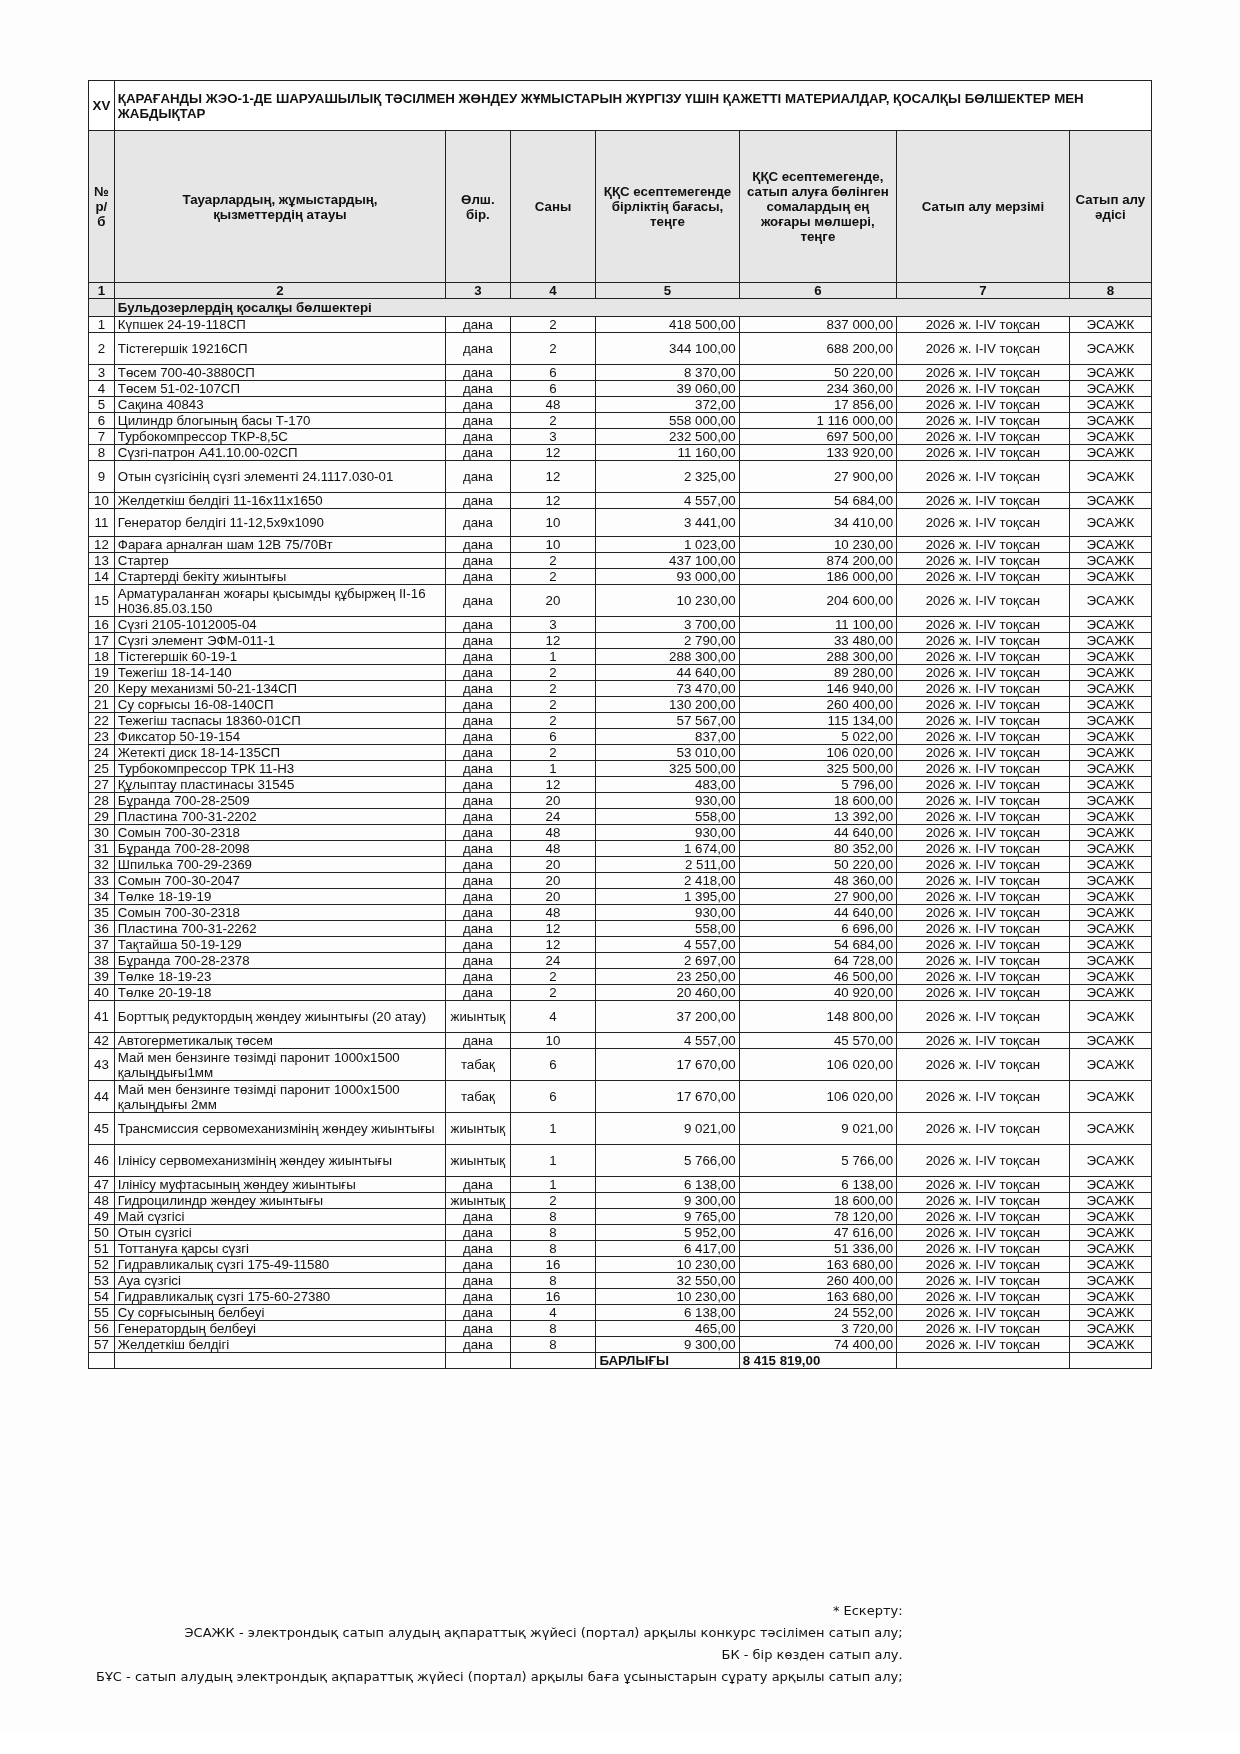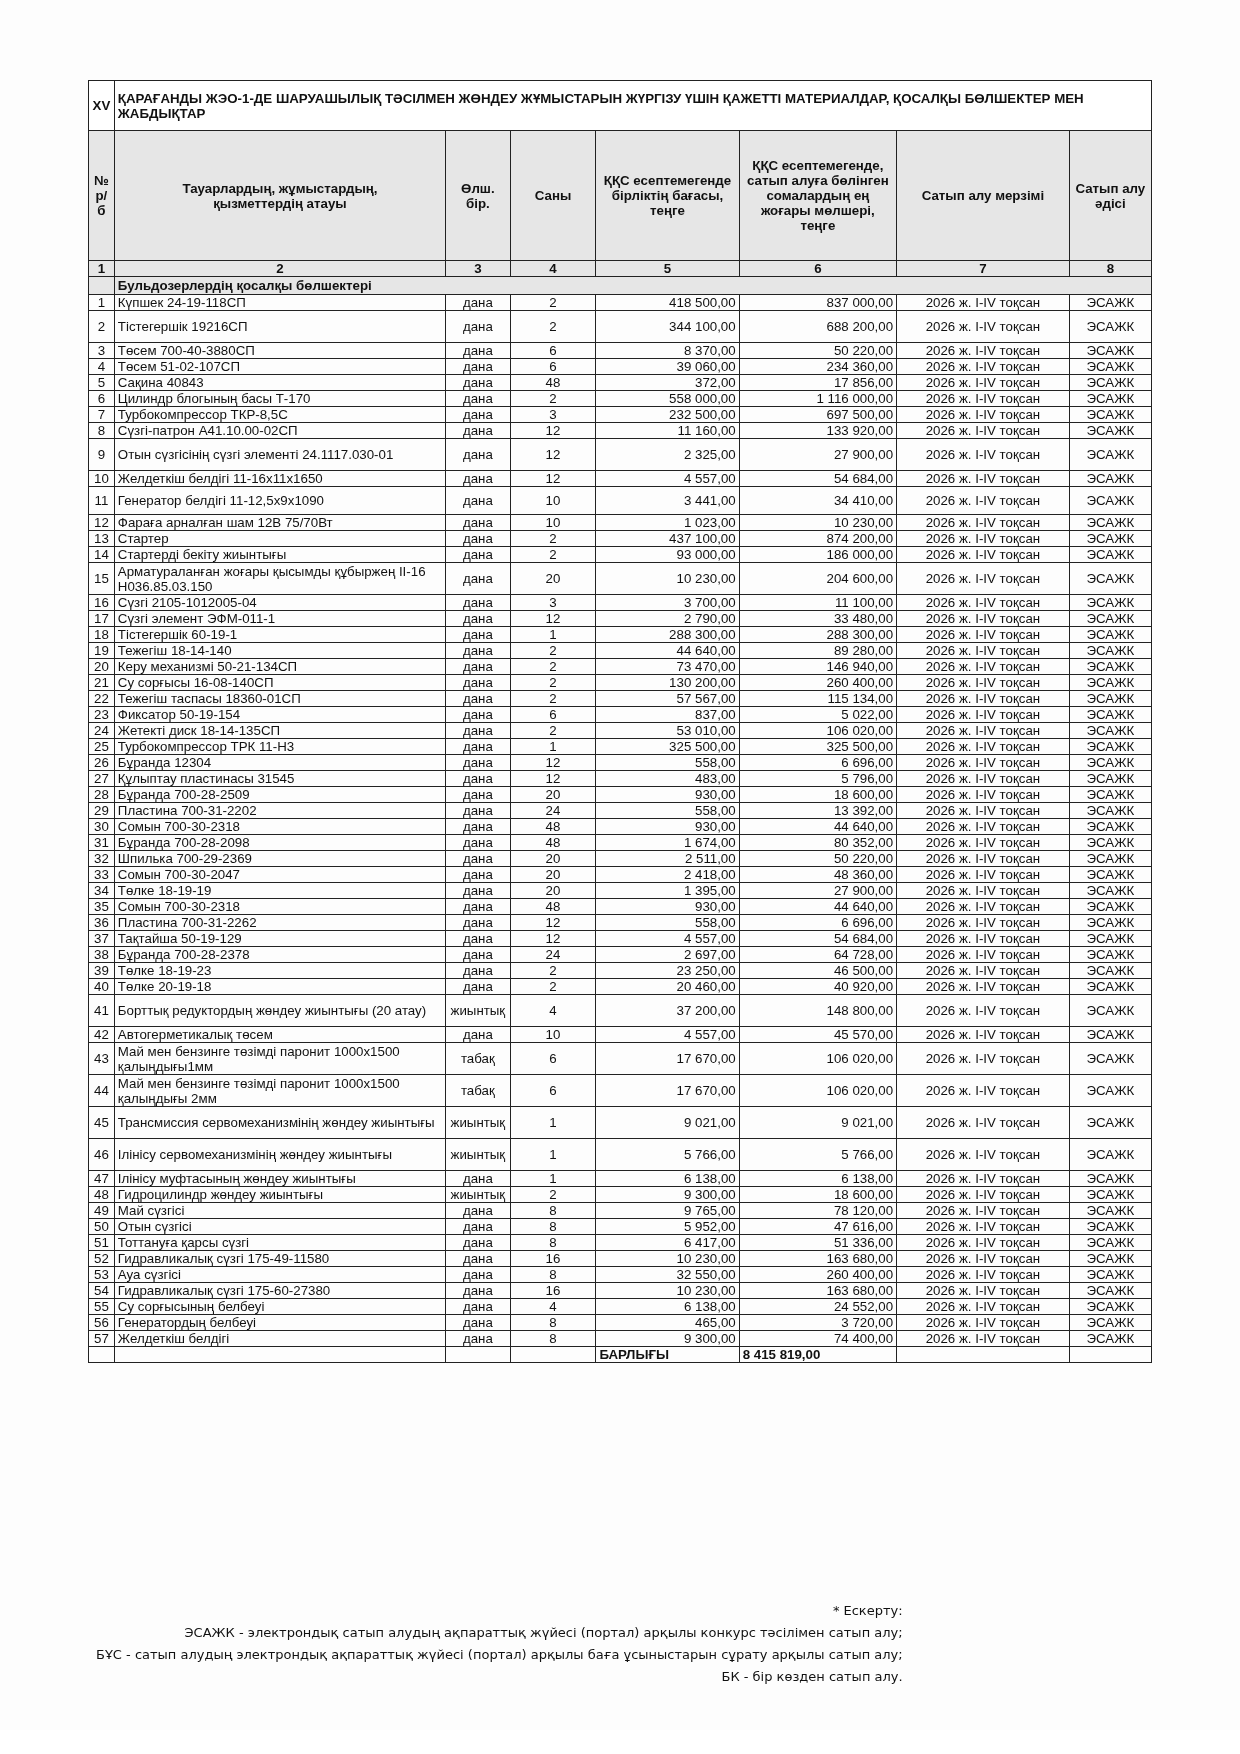--- a/index.html
+++ b/index.html
@@ -41,21 +41,21 @@
       <col style="width:147px">
       <col style="width:70px">
     </colgroup>
     <tbody id="tbody">
       <tr class="title-row">
         <td class="xv">XV</td>
         <td class="title-text" colspan="7">ҚАРАҒАНДЫ ЖЭО-1-ДЕ ШАРУАШЫЛЫҚ ТӘСІЛМЕН ЖӨНДЕУ ЖҰМЫСТАРЫН ЖҮРГІЗУ ҮШІН ҚАЖЕТТІ МАТЕРИАЛДАР, ҚОСАЛҚЫ БӨЛШЕКТЕР МЕН ЖАБДЫҚТАР</td>
       </tr>
       <tr class="hdr">
         <td>№ р/б</td>
-        <td style="padding:4px 30px">Тауарлардың, жұмыстардың, қызметтердің атауы</td>
+        <td style="padding:15px 30px">Тауарлардың, жұмыстардың, қызметтердің атауы</td>
         <td>Өлш. бір.</td>
         <td>Саны</td>
         <td>ҚҚС есептемегенде бірліктің бағасы, теңге</td>
         <td>ҚҚС есептемегенде, сатып алуға бөлінген сомалардың ең жоғары мөлшері, теңге</td>
         <td>Сатып алу мерзімі</td>
         <td>Сатып алу әдісі</td>
       </tr>
       <tr class="num-row">
         <td>1</td>
         <td>2</td>
@@ -316,30 +316,20 @@
           <td class="c-no">25</td>
           <td class="c-name">Турбокомпрессор ТРК 11-Н3</td>
           <td class="c-unit">дана</td>
           <td class="c-qty">1</td>
           <td class="c-price">325 500,00</td>
           <td class="c-sum">325 500,00</td>
           <td class="c-term">2026 ж. I-IV тоқсан</td>
           <td class="c-method">ЭСАЖК</td>
         </tr>
         <tr class="row">
-          <td class="c-no">26</td>
-          <td class="c-name">Бұранда 12304</td>
-          <td class="c-unit">дана</td>
-          <td class="c-qty">12</td>
-          <td class="c-price">558,00</td>
-          <td class="c-sum">6 696,00</td>
-          <td class="c-term">2026 ж. I-IV тоқсан</td>
-          <td class="c-method">ЭСАЖК</td>
-        </tr>
-        <tr class="row">
           <td class="c-no">27</td>
           <td class="c-name">Құлыптау пластинасы 31545</td>
           <td class="c-unit">дана</td>
           <td class="c-qty">12</td>
           <td class="c-price">483,00</td>
           <td class="c-sum">5 796,00</td>
           <td class="c-term">2026 ж. I-IV тоқсан</td>
           <td class="c-method">ЭСАЖК</td>
         </tr>
         <tr class="row">
@@ -653,16 +643,16 @@
         <td class="val">8 415 819,00</td>
         <td></td>
         <td></td>
       </tr>
     </tbody>
   </table>
 
   <div class="notes">
     <div>* Ескерту:</div>
     <div>ЭСАЖК - электрондық сатып алудың ақпараттық жүйесі (портал) арқылы конкурс тәсілімен сатып алу;</div>
+    <div>БК - бір көзден сатып алу.</div>
     <div>БҰС - сатып алудың электрондық ақпараттық жүйесі (портал) арқылы баға ұсыныстарын сұрату арқылы сатып алу;</div>
-    <div>БК - бір көзден сатып алу.</div>
   </div>
 </div>
 
 </body></html>

